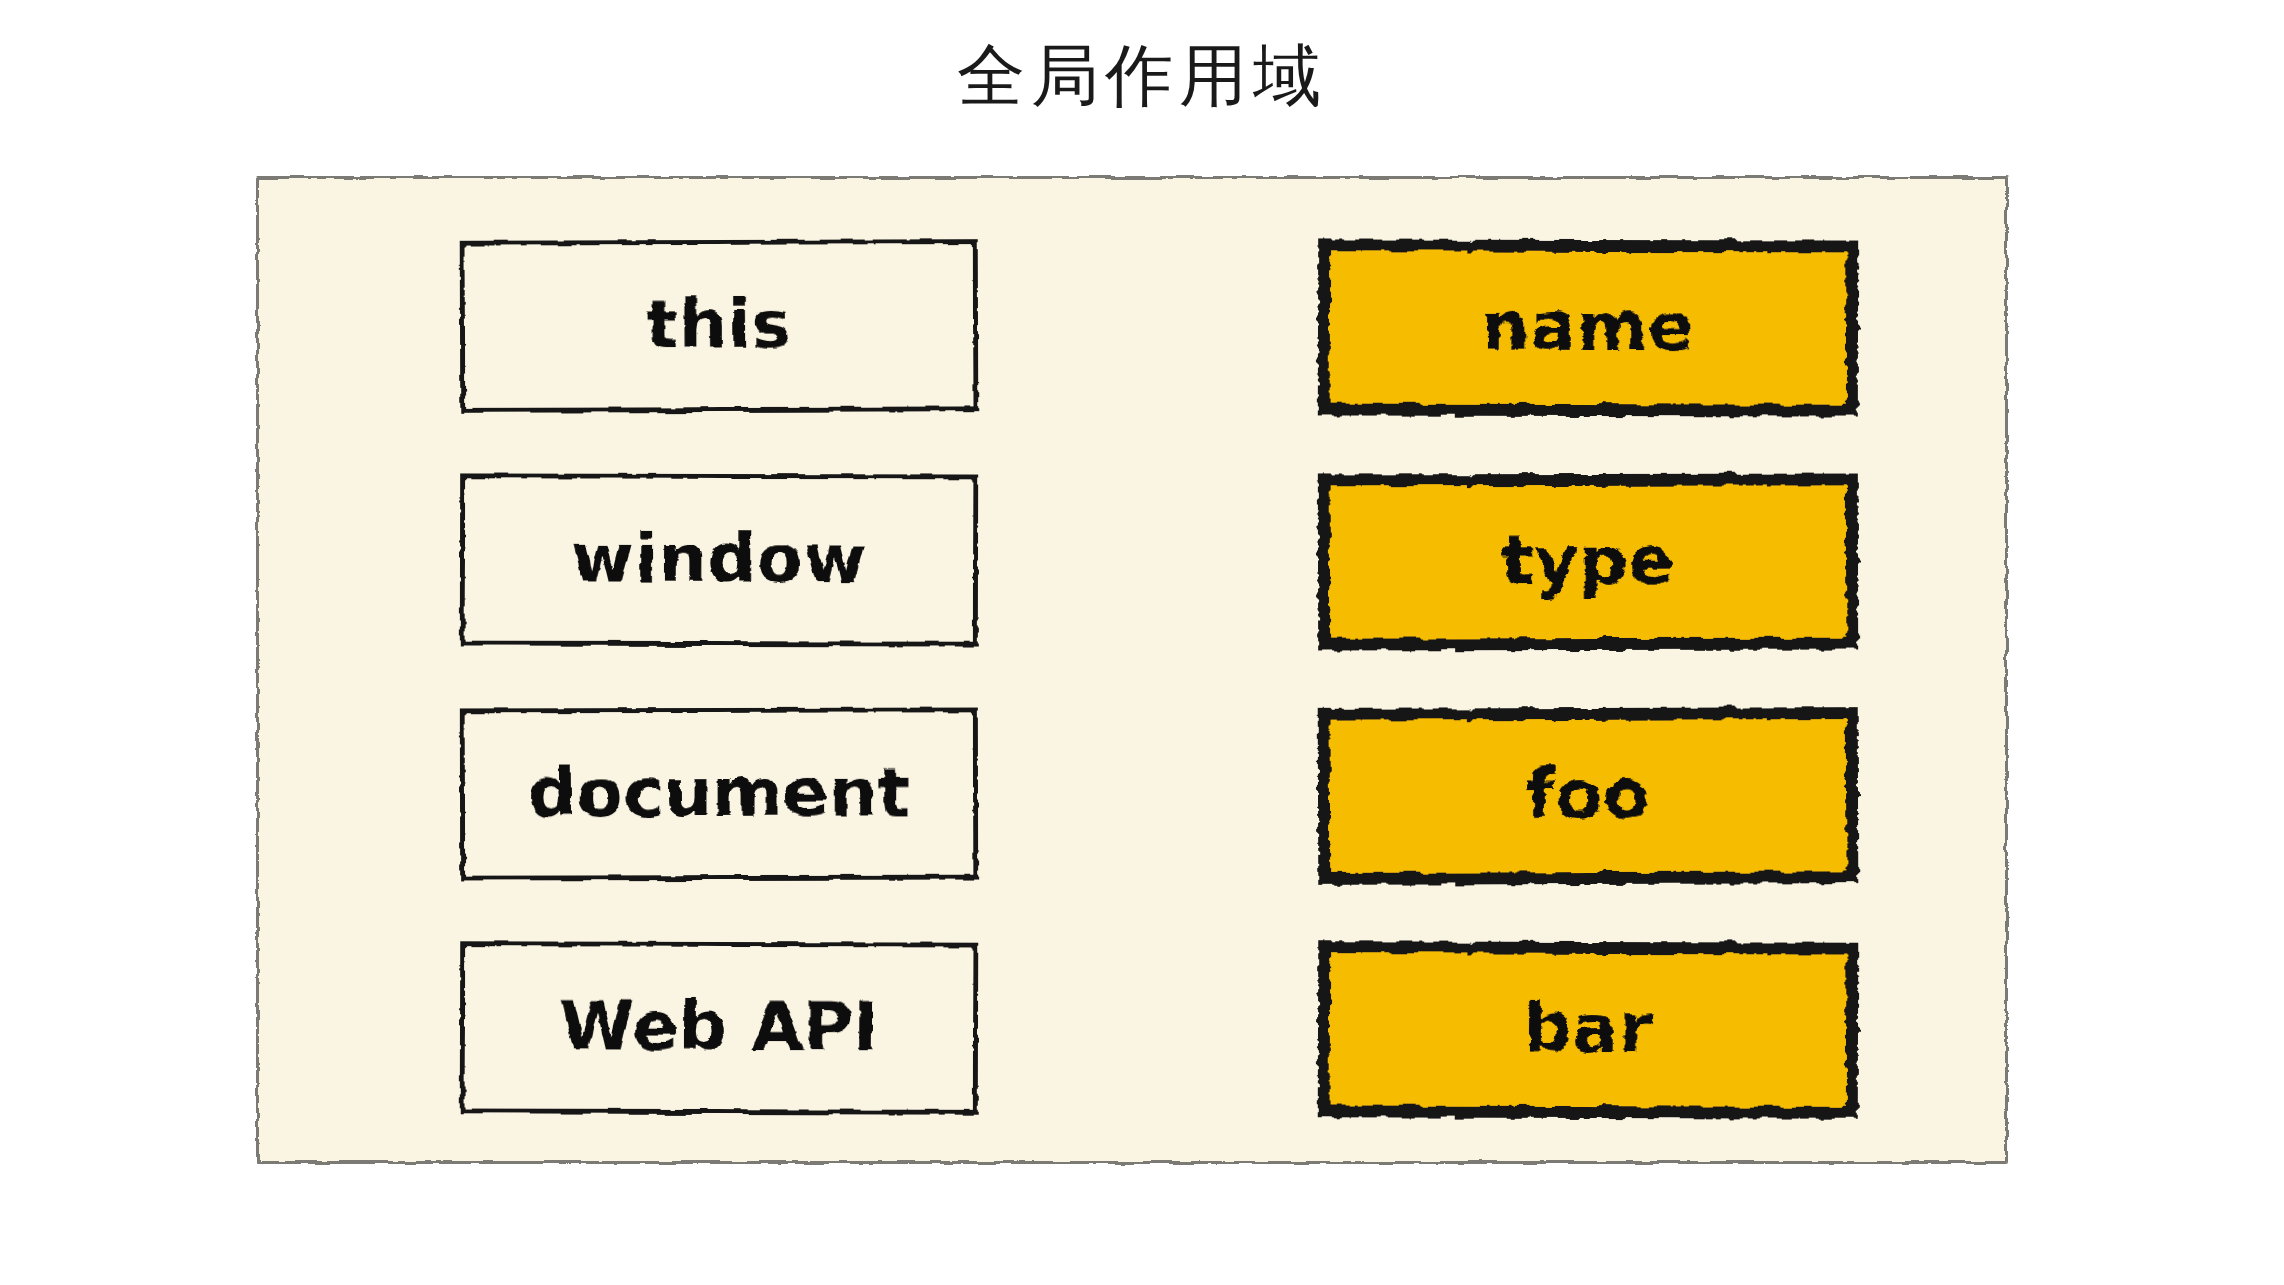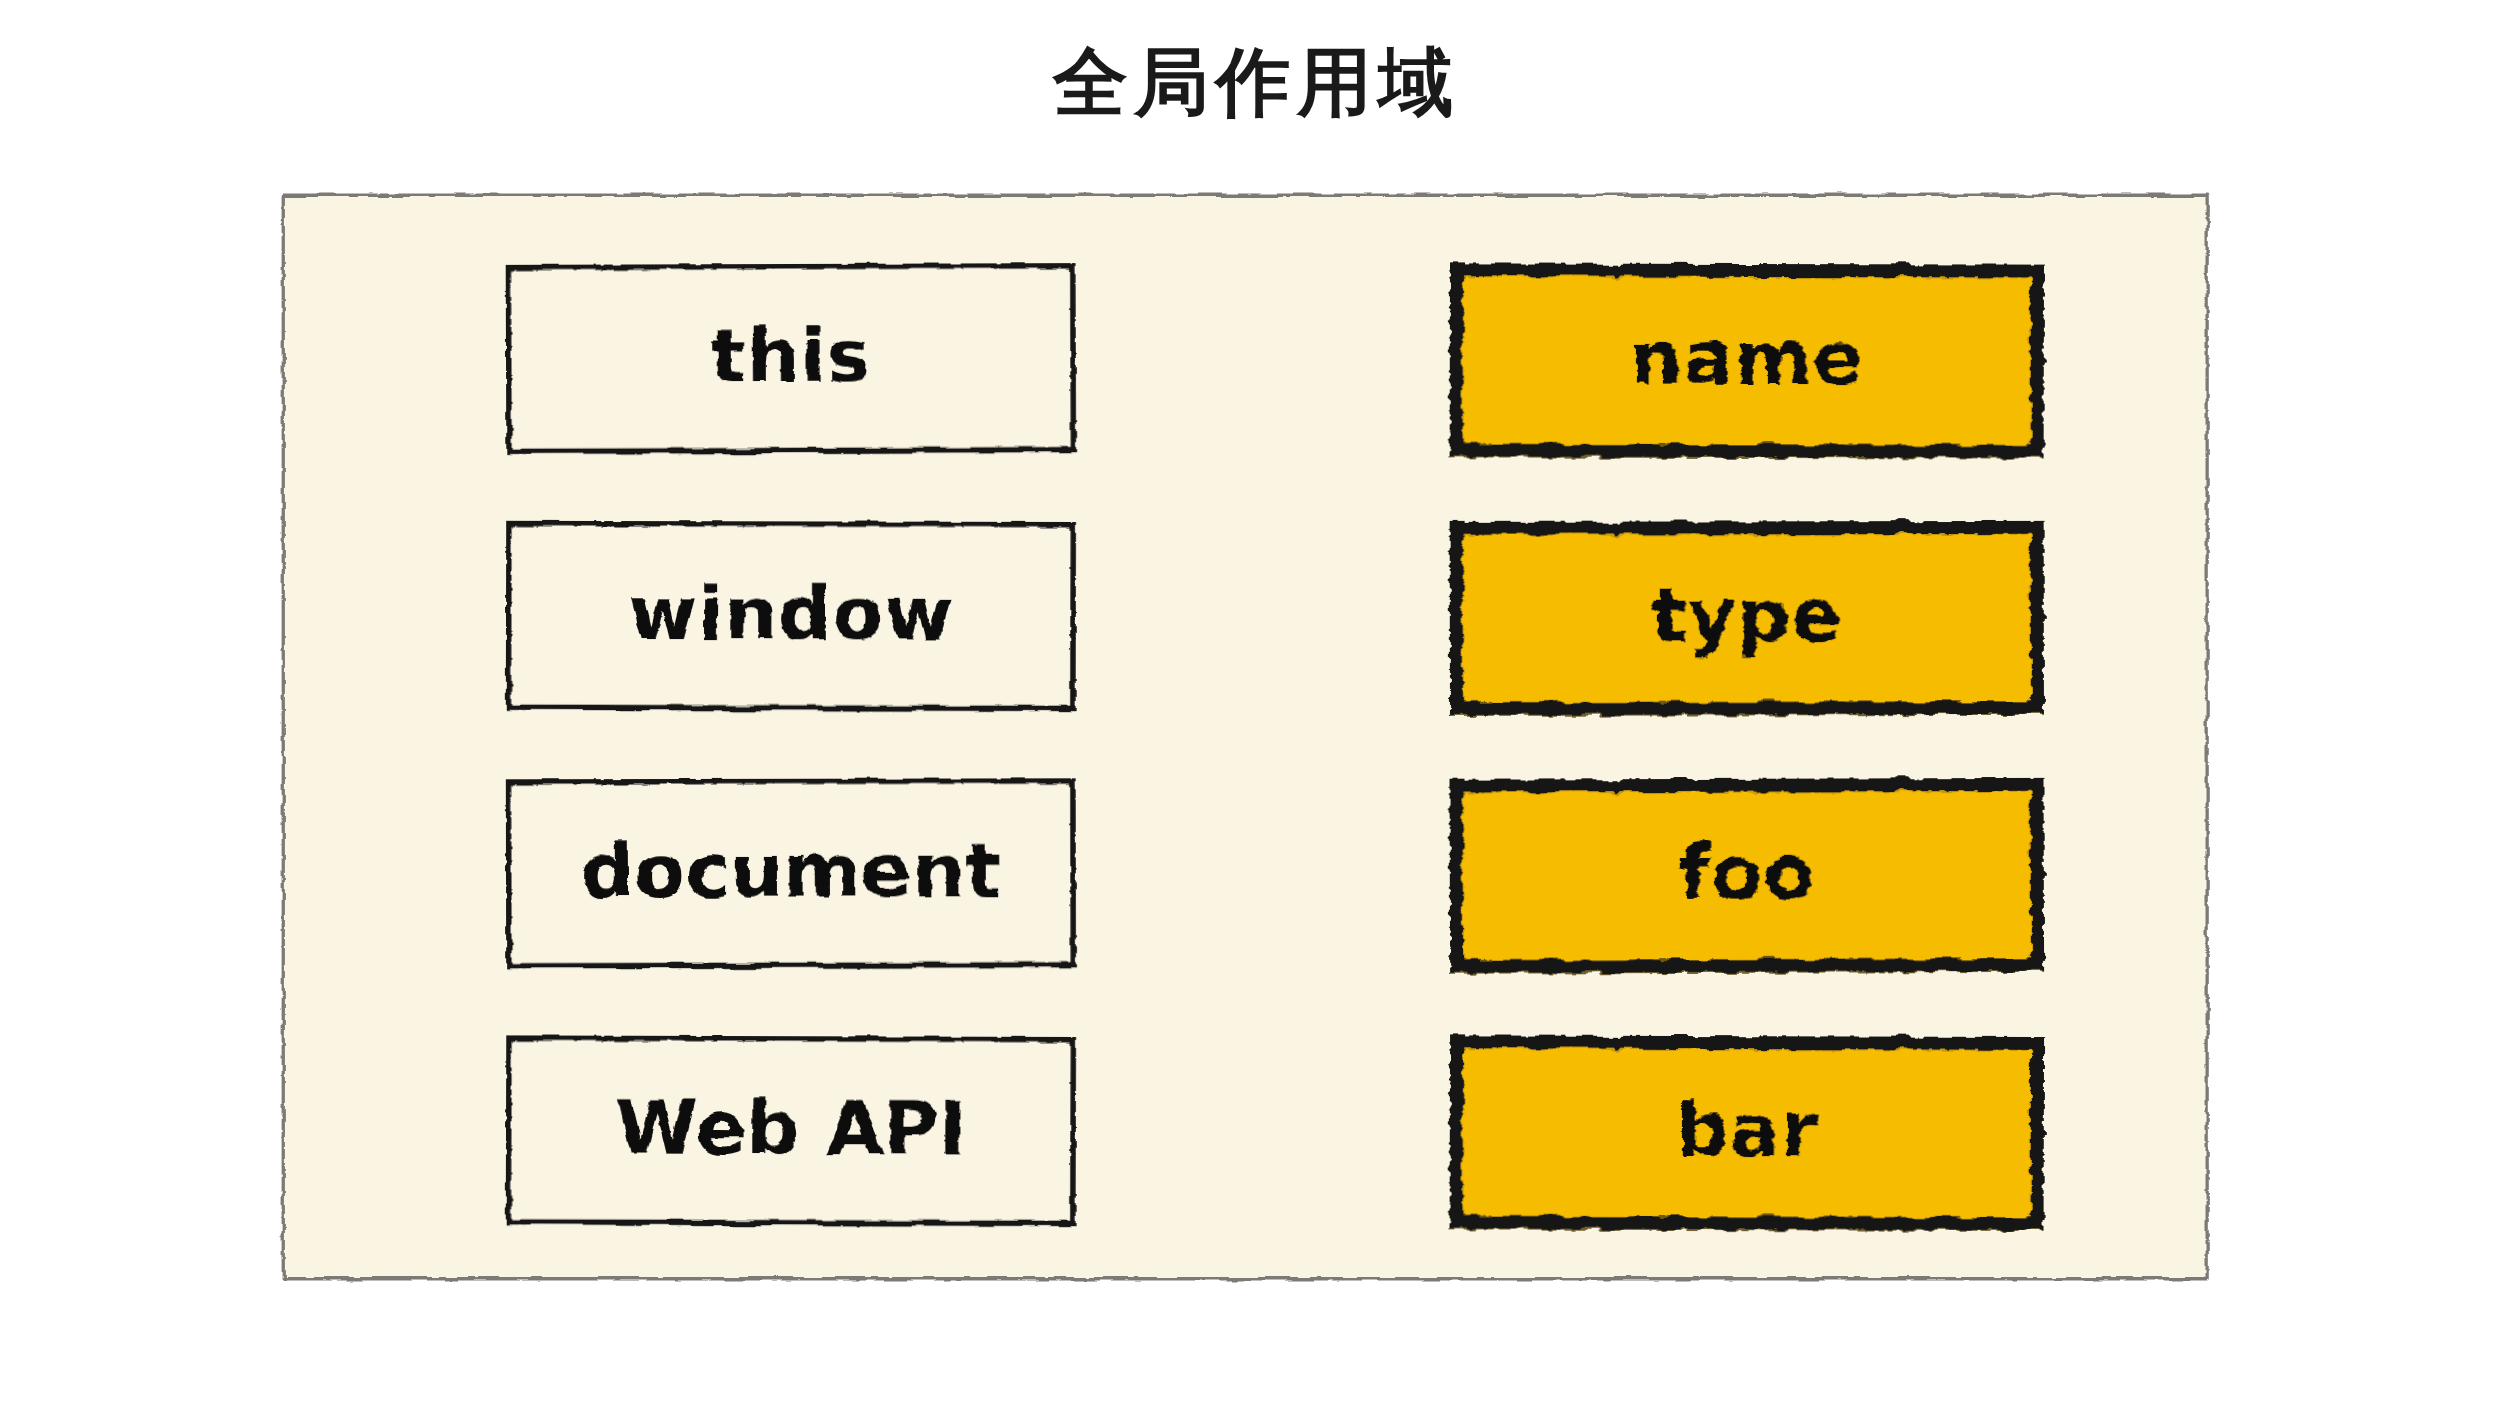--- a/index.html
+++ b/index.html
@@ -25,21 +25,21 @@
 
   
   #diagram-title {
     position: absolute;
     left: 0;
     top: 34px;
     width: 2284px;
     text-align: center;
     font-family: "DejaVu Sans", "Liberation Sans", sans-serif;
     font-size: 68px;
-    font-weight: 700;
+    font-weight: 400;
     letter-spacing: 6px;
     color: #1a1a1a;
     line-height: 84px;
     white-space: nowrap;
   }
 
   
   #scope-panel {
     position: absolute;
     left: 256px;

